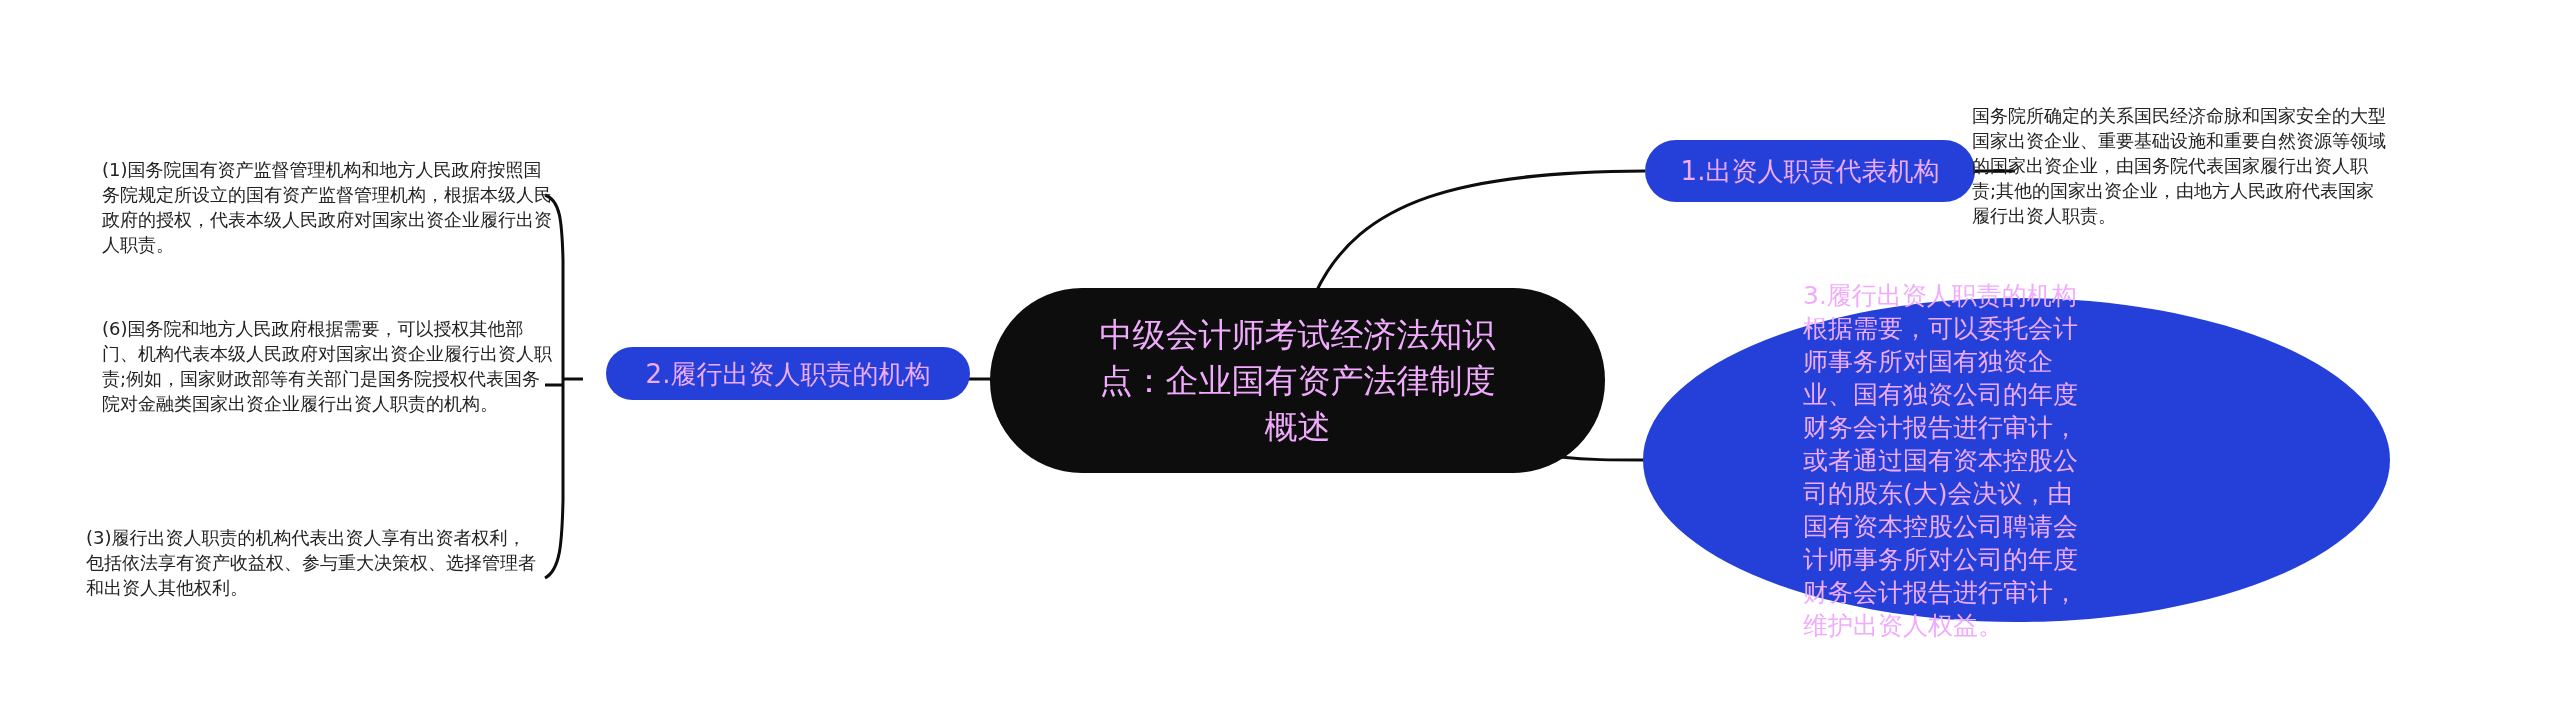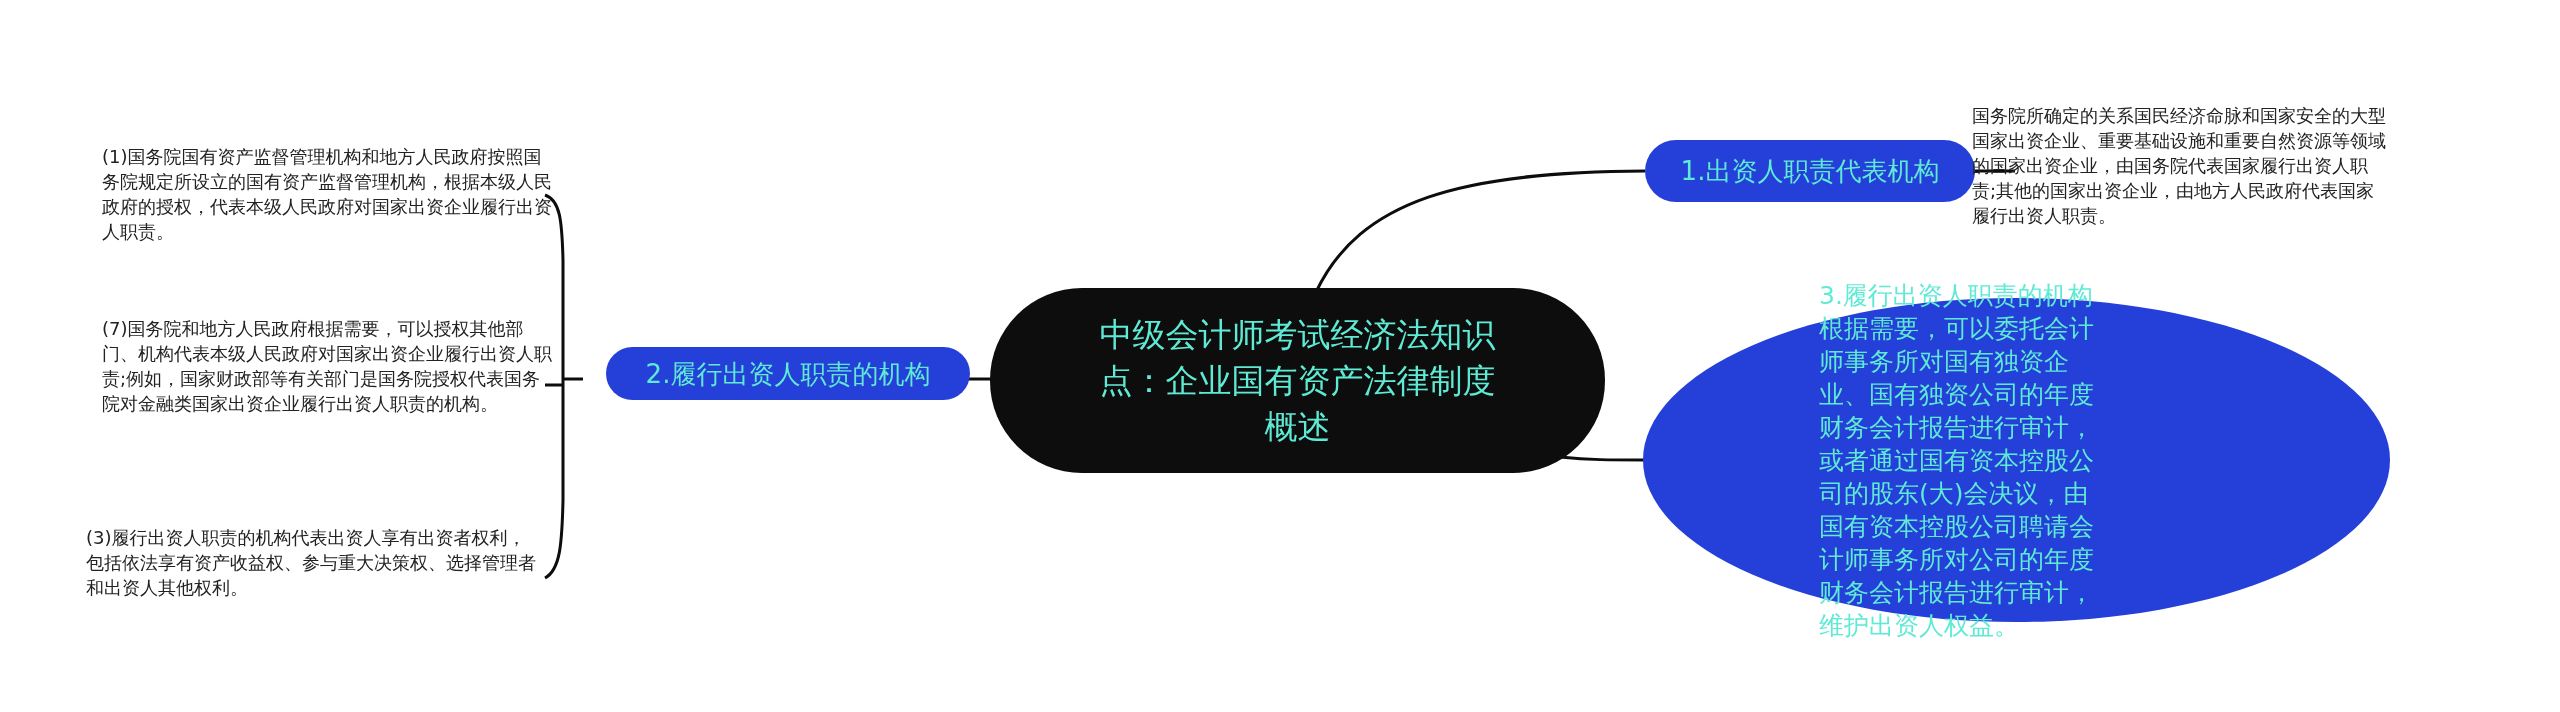--- a/index.html
+++ b/index.html
@@ -22,21 +22,21 @@
       height: 712px;
       pointer-events: none;
     }
     .node {
       position: absolute;
       box-sizing: border-box;
       display: flex;
       align-items: center;
       justify-content: center;
       text-align: center;
-      color: #5eead4;
+      color: #f0abfc;
     }
     .central {
       left: 990px;
       top: 288px;
       width: 615px;
       height: 185px;
       background: #0d0d0d;
       border-radius: 92px;
       font-size: 33px;
       line-height: 46px;
@@ -70,37 +70,36 @@
       border-radius: 373px / 162px;
       font-size: 25px;
       line-height: 33px;
       padding: 0 125px 0 160px;
       justify-content: flex-start;
       text-align: left;
     }
     .node-3 .text {
       width: 280px;
       word-break: break-all;
-      margin-left: 16px;
     }
     .leaf {
       position: absolute;
       color: #222222;
       font-size: 18px;
       line-height: 25px;
       word-break: break-all;
     }
     .leaf-right {
       left: 1972px;
       top: 103px;
       width: 420px;
     }
     .leaf-left-1 {
       left: 102px;
-      top: 144px;
+      top: 157px;
       width: 450px;
     }
     .leaf-left-2 {
       left: 102px;
       top: 316px;
       width: 450px;
     }
     .leaf-left-3 {
       left: 86px;
       top: 525px;
@@ -138,14 +137,14 @@
 
 <div class="node node-3">
   <span class="text">3.履行出资人职责的机构根据需要，可以委托会计师事务所对国有独资企业、国有独资公司的年度财务会计报告进行审计，或者通过国有资本控股公司的股东(大)会决议，由国有资本控股公司聘请会计师事务所对公司的年度财务会计报告进行审计，维护出资人权益。</span>
 </div>
 
 <div class="node branch-pill node-2">
   <span>2.履行出资人职责的机构</span>
 </div>
 
 <div class="leaf leaf-left-1">(1)国务院国有资产监督管理机构和地方人民政府按照国务院规定所设立的国有资产监督管理机构，根据本级人民政府的授权，代表本级人民政府对国家出资企业履行出资人职责。</div>
-<div class="leaf leaf-left-2">(7)国务院和地方人民政府根据需要，可以授权其他部门、机构代表本级人民政府对国家出资企业履行出资人职责;例如，国家财政部等有关部门是国务院授权代表国务院对金融类国家出资企业履行出资人职责的机构。</div>
+<div class="leaf leaf-left-2">(6)国务院和地方人民政府根据需要，可以授权其他部门、机构代表本级人民政府对国家出资企业履行出资人职责;例如，国家财政部等有关部门是国务院授权代表国务院对金融类国家出资企业履行出资人职责的机构。</div>
 <div class="leaf leaf-left-3">(3)履行出资人职责的机构代表出资人享有出资者权利，包括依法享有资产收益权、参与重大决策权、选择管理者和出资人其他权利。</div>
 
 </body></html>

